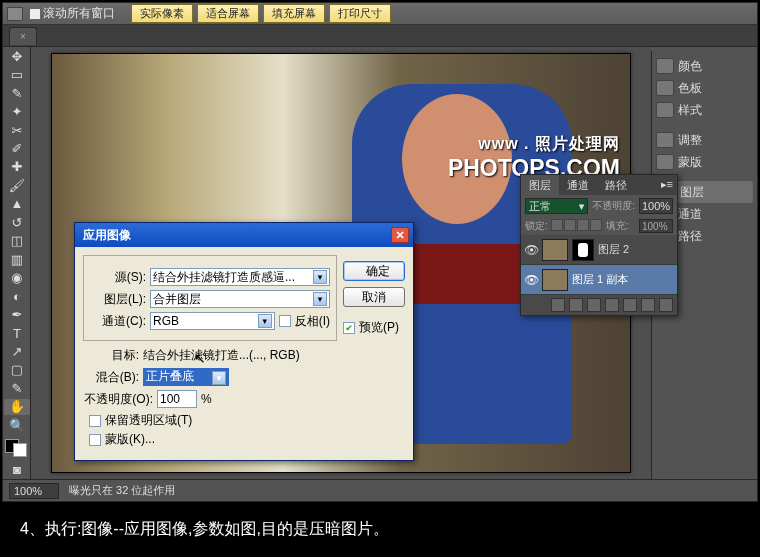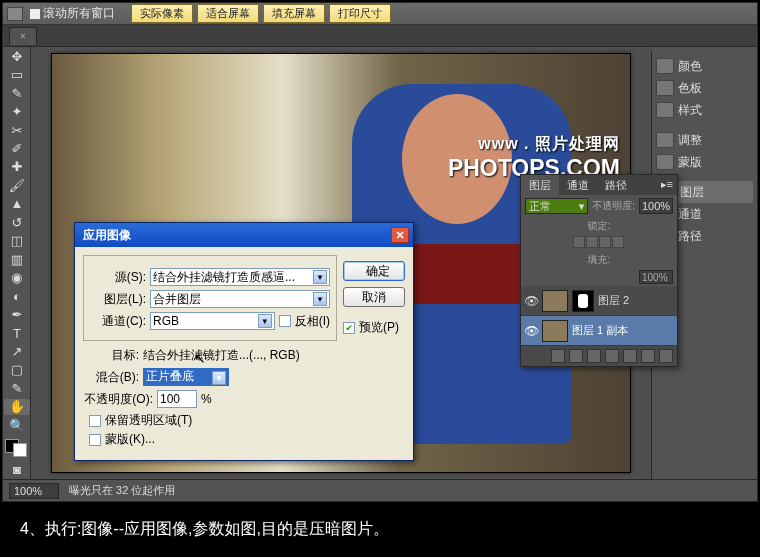--- a/index.html
+++ b/index.html
@@ -57,23 +57,23 @@
 .chkline .chk { width:12px; height:12px; border:1px solid #7f9db9; background:#fff; display:flex; align-items:center; justify-content:center; font-size:9px; color:#21a121; }
 .cursor-arrow { position:absolute; left:194px; top:350px; font-size:14px; color:#000; pointer-events:none; }
 
 
 .layerspanel { position:absolute; left:520px; top:174px; width:158px; background:#535353; border:1px solid #282828; box-shadow:2px 2px 6px rgba(0,0,0,.5); font-size:11px; color:#ddd; }
 .lp-tabs { display:flex; height:20px; background:#414141; }
 .lp-tab { padding:3px 8px; cursor:pointer; }
 .lp-tab.act { background:#535353; }
 .lp-tabs .more { margin-left:auto; padding:3px 4px; }
 .lp-row1 { display:flex; align-items:center; padding:3px 4px; gap:4px; }
-.lp-row1 .bm { flex:1; height:16px; border:1px solid #282828; background:#4d7c0f; padding:0 3px; display:flex; align-items:center; justify-content:space-between; }
+.lp-row1 .bm { flex:1; height:16px; border:1px solid #282828; background:#14532d; padding:0 3px; display:flex; align-items:center; justify-content:space-between; }
 .lp-row1 .opv { width:34px; height:16px; border:1px solid #282828; background:#3e3e3e; padding:0 2px; display:flex; align-items:center; }
-.lp-row2 { display:flex; align-items:center; padding:2px 4px; gap:3px; font-size:10px; color:#aaa;flex-direction:column; }
+.lp-row2 { display:flex; align-items:center; padding:2px 4px; gap:3px; font-size:10px; color:#aaa; }
 .lp-row2 .lockicons span { width:12px; height:12px; background:#666; border:1px solid #444; display:inline-block; margin-right:1px; }
 .lp-row2 .fillv { width:34px; height:14px; border:1px solid #282828; background:#3e3e3e; padding:0 2px; display:flex; align-items:center; margin-left:auto; }
 .layerlist { background:#4a4a4a; }
 .layer { display:flex; align-items:center; height:30px; border-bottom:1px solid #3a3a3a; padding:0 3px; gap:4px; }
 .layer.sel { background:#5a7aa8; color:#fff; }
 .layer .eye { width:14px; font-size:12px; text-align:center; }
 .layer .thumb { width:26px; height:22px; background:#8b7a5c; border:1px solid #222; }
 .layer .mask { width:22px; height:22px; background:#000; border:1px solid #222; position:relative; }
 .layer .mask::after { content:""; position:absolute; left:5px; top:3px; width:10px; height:14px; background:#fff; border-radius:3px; }
 .lp-bottom { height:20px; background:#494949; display:flex; align-items:center; justify-content:flex-end; gap:4px; padding:0 4px; }

